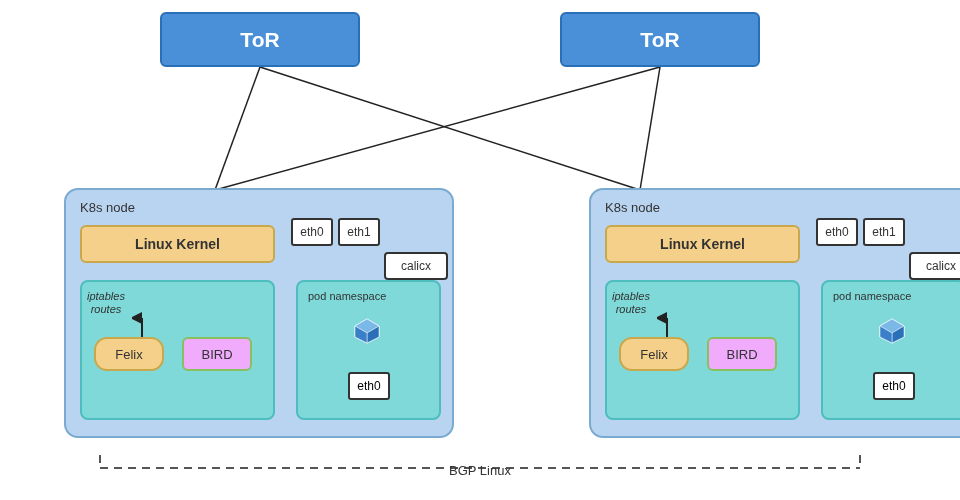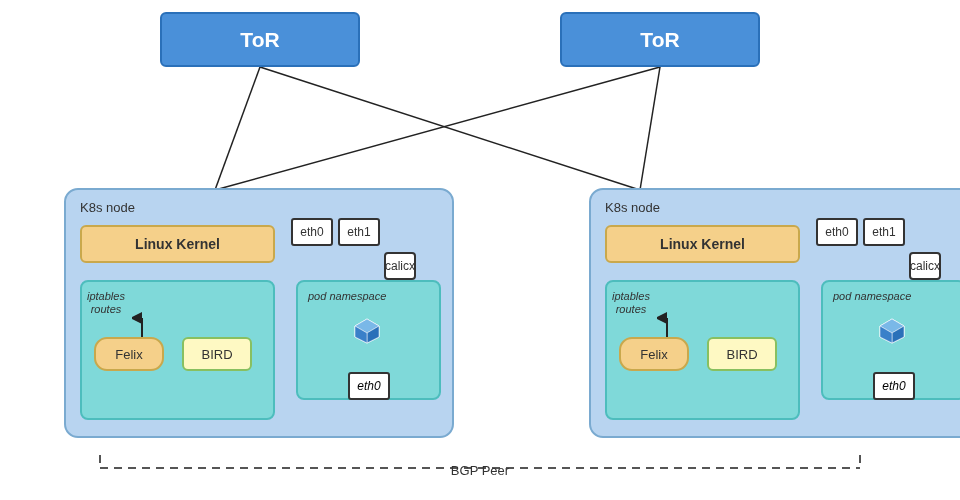--- a/index.html
+++ b/index.html
@@ -105,21 +105,21 @@
       display: flex;
       align-items: center;
       justify-content: center;
       font-size: 13px;
       color: #333;
     }
 
     
     .bird-box {
       position: absolute;
-      background: #fef9c3;
+      background: #f0abfc;
       border: 2px solid #88c060;
       border-radius: 6px;
       top: 55px;
       left: 100px;
       width: 70px;
       height: 34px;
       display: flex;
       align-items: center;
       justify-content: center;
       font-size: 13px;
@@ -160,40 +160,39 @@
       font-size: 12px;
       color: #333;
     }
 
     
     .calicx-box {
       position: absolute;
       background: #fff;
       border: 2px solid #333;
       border-radius: 4px;
-      width: 32px;
+      width: 64px;
       height: 28px;
       display: flex;
       align-items: center;
       justify-content: center;
       font-size: 12px;
       color: #333;
     }
 
     
     .pod-namespace {
       position: absolute;
       background: #7FD9D9;
       border: 2px solid #4dbdbd;
       border-radius: 8px;
       top: 90px;
       left: 230px;
       width: 145px;
-      height: 120px;
-      font-style: italic;
+      height: 140px;
     }
 
     .pod-ns-label {
       position: absolute;
       font-size: 11px;
       color: #333;
       text-align: center;
     }
 
     
@@ -415,15 +414,15 @@
           <polygon points="14,16 2,9 2,20 14,26" fill="#3a80c9" stroke="#fff" stroke-width="0.5"></polygon>
         </svg>
       </div>
 
       <div class="pod-eth0" style="position:absolute; top:90px; left:50px;">
         <span>eth0</span>
       </div>
     </div>
   </div>
 
-  <div class="bgp-label">BGP Peer</div>
+  <div class="bgp-label">BGP Linux</div>
 
 </div>
 
 </body></html>

